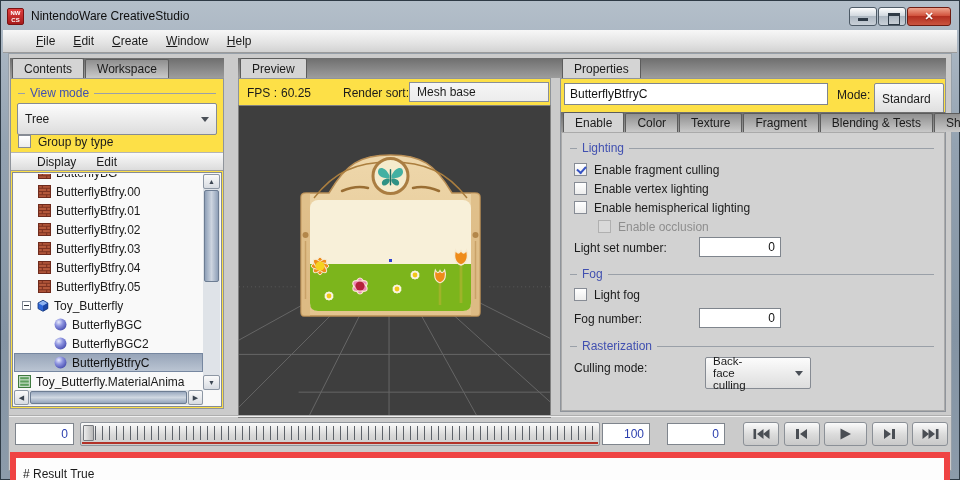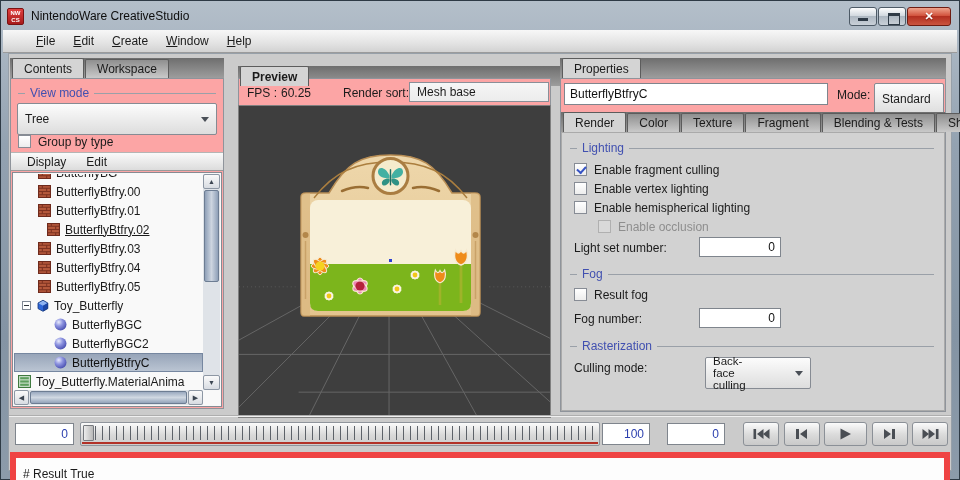--- a/index.html
+++ b/index.html
@@ -36,21 +36,21 @@
             border:1px solid #97a0a9; }
 
   
   .tabstrip { position:absolute; height:20px; display:flex; align-items:flex-end;
               background:linear-gradient(#6e6e6e,#9d9d9d); padding-left:2px; }
   .tab { height:19px; padding:0 11px; margin-right:1px; display:flex; align-items:center;
          background:linear-gradient(#8f8f8f,#c9c9c9); border:1px solid #5c5c5c; border-bottom:none;
          border-radius:2px 2px 0 0; font-size:12px; color:#1b1b1b; white-space:nowrap; }
   .tab.active { background:#d4d4d4; height:20px; z-index:2; }
 
-  .panel-body { position:absolute; background:#fca5a5; border:1px solid #8f949b; }
+  .panel-body { position:absolute; background:#fde047; border:1px solid #8f949b; }
 
   
   .group-title { display:flex; align-items:center; gap:5px; color:#4150b0; }
   .group-title::before { content:""; width:7px; height:1px; background:#9aa0a8; flex:none; }
   .group-title::after { content:""; flex:1; height:1px; background:#9aa0a8; }
 
   .dropdown { height:32px; background:linear-gradient(#fcfcfc,#dddddd); border:1px solid #868b93;
               border-radius:2px; display:flex; align-items:center; padding:0 7px;gap:32px; }
   .dd-arrow { margin-left:auto; width:0; height:0; border-left:4px solid transparent;
               border-right:4px solid transparent; border-top:5px solid #4a4f57; }
@@ -58,21 +58,21 @@
   .cb { width:13px; height:13px; background:linear-gradient(#ffffff,#ededed); border:1px solid #878c95;
         position:relative; flex:none; }
   .cb.checked::after { content:""; position:absolute; left:2px; top:2px; width:7px; height:4px;
         border-left:2px solid #3753c4; border-bottom:2px solid #3753c4; transform:rotate(-48deg); }
   .cb.disabled { background:#d9d9d9; border-color:#b0b0b0; }
   .cb-row { display:flex; align-items:center; gap:7px; height:19px; }
   .cb-row.disabled span { color:#8e8e8e; }
 
   .mini-menubar { background:linear-gradient(#fafafa,#dcdcdc); border-top:1px solid #b5b5b5;
                   border-bottom:1px solid #9a9a9a; display:flex; align-items:center; height:19px;
-                  padding-left:8px; gap:4px; }
+                  padding-left:18px; gap:4px; }
   .mini-menu-item { padding:2px 8px; }
 
   .tree { position:absolute; background:#f9f9f9; border:1px solid #868b93; overflow:hidden; }
   .tree-rows { position:absolute; left:1px; top:1px; right:18px; bottom:16px; overflow:hidden; }
   .tree-row { height:19px; display:flex; align-items:center; gap:5px; white-space:nowrap; }
   .tree-row.selected { background:linear-gradient(#95a3b7,#bcc6d4);
                        box-shadow:inset 0 0 0 1px #7687a0; color:#111; }
   .tree-row .icon { width:13px; height:13px; flex:none; display:inline-flex; }
   .tree-row .icon svg { width:13px; height:13px; }
   .expander { width:9px; height:9px; flex:none; background:#fff; border:1px solid #808894; position:relative; }
@@ -221,21 +221,21 @@
                     <line x1="4" y1="0" x2="4" y2="3"></line>
                     <line x1="8" y1="3" x2="8" y2="6"></line>
                     <line x1="4" y1="6" x2="4" y2="9"></line>
                     <line x1="8" y1="9" x2="8" y2="12"></line>
                   </g>
                   <rect x="0.5" y="0.5" width="11" height="11" fill="none" stroke="#6e2a1c"></rect>
                 </svg>
               </span>
               <span>ButterflyBtfry.01</span>
             </div>
-            <div class="tree-row" style="padding-left: 33px; text-decoration: underline;">
+            <div class="tree-row" style="padding-left: 24px;">
               <span class="icon">
                 <svg viewBox="0 0 12 12">
                   <rect width="12" height="12" fill="#b5593c"></rect>
                   <g stroke="#7e3322" stroke-width="1">
                     <line x1="0" y1="3" x2="12" y2="3"></line>
                     <line x1="0" y1="6" x2="12" y2="6"></line>
                     <line x1="0" y1="9" x2="12" y2="9"></line>
                     <line x1="4" y1="0" x2="4" y2="3"></line>
                     <line x1="8" y1="3" x2="8" y2="6"></line>
                     <line x1="4" y1="6" x2="4" y2="9"></line>
@@ -377,21 +377,21 @@
           <div class="sc-btn" style="bottom:0;">▼</div>
         </div>
         <div class="hscroll">
           <div class="sc-btn" style="left:0;">◀</div>
           <div class="thumb-h" style="left:16px; right:16px;"></div>
           <div class="sc-btn" style="right:0;">▶</div>
         </div>
       </div>
     </div>
 
-    <div class="tabstrip" style="left:229px; top:12px; width:339px;font-weight:bold;">
+    <div class="tabstrip" style="left:229px; top:4px; width:339px;">
         <div class="tab active">Preview</div>
       </div>
     <div class="panel-body" style="left:229px; top:24px; width:313px; height:27px; border-bottom:none;">
       <span style="position:absolute; left:8px; top:7px;">FPS :</span>
       <span style="position:absolute; left:42px; top:7px;">60.25</span>
       <span style="position:absolute; left:104px; top:7px;">Render sort:</span>
       <div class="flat-field" style="position:absolute; left:170px; top:3px; width:140px;">
         <span>Mesh base</span>
       </div>
     </div>
@@ -504,21 +504,21 @@
       </div>
     <div class="panel-body" style="left:551px; top:24px; width:386px; height:334px;">
       <input class="field" style="position: absolute; left: 3px; top: 4px; width: 264px; height: 22px;" value="ButterflyBtfryC">
       <span style="position:absolute; left:276px; top:9px;">Mode:</span>
       <div class="dropdown" style="position:absolute; left:313px; top:4px; width:70px;">
         <span>Standard</span>
         <span class="dd-arrow"></span>
       </div>
 
       <div class="tabstrip" style="left:0px; top:33px; width:384px;">
-          <div class="tab active">Render</div>
+          <div class="tab active">Enable</div>
           <div class="tab">Color</div>
           <div class="tab">Texture</div>
           <div class="tab">Fragment</div>
           <div class="tab">Blending &amp; Tests</div>
           <div class="tab">Shaders</div>
         </div>
       <div class="content-box" style="left:0px; top:53px; right:0px; bottom:0px;">
 
         <div class="group-title" style="position:absolute; left:8px; right:10px; top:8px;">
           <span>Lighting</span>
@@ -542,21 +542,21 @@
             </div>
           </div>
         <span class="prop-label" style="left:12px; top:108px;">Light set number:</span>
         <input class="field num" style="position: absolute; left: 137px; top: 104px; width: 82px;" value="0">
 
         <div class="group-title" style="position:absolute; left:8px; right:10px; top:134px;">
           <span>Fog</span>
         </div>
         <div class="cb-row" style="position:absolute; left:12px; top:152px;">
           <span class="cb"></span>
-          <span>Result fog</span>
+          <span>Light fog</span>
         </div>
         <span class="prop-label" style="left:12px; top:179px;">Fog number:</span>
         <input class="field num" style="position: absolute; left: 137px; top: 175px; width: 82px;" value="0">
 
         <div class="group-title" style="position:absolute; left:8px; right:10px; top:206px;">
           <span>Rasterization</span>
         </div>
         <span class="prop-label" style="left:12px; top:228px;">Culling mode:</span>
         <div class="dropdown" style="position:absolute; left:143px; top:224px; width:106px;">
           <span style="font-size:11.5px;">Back-face culling</span>

